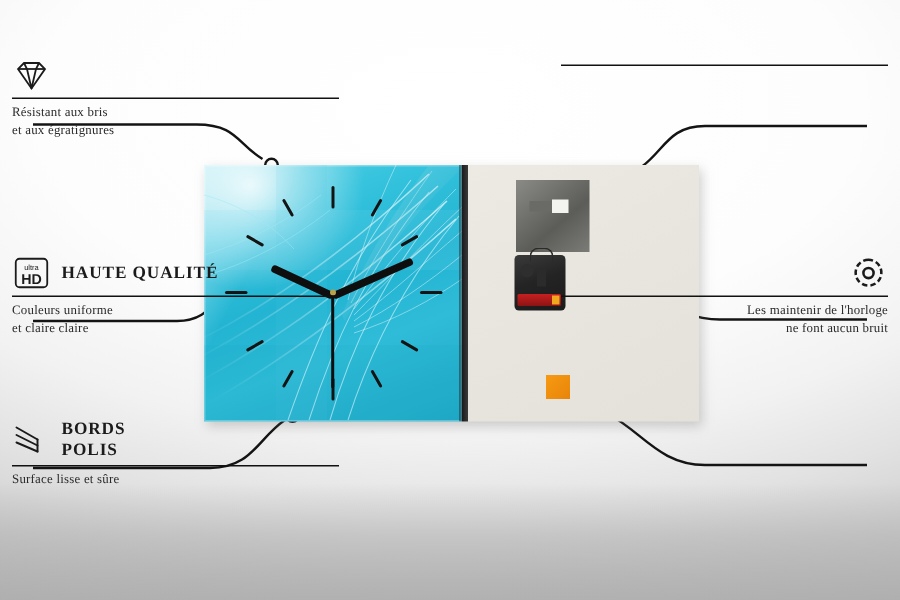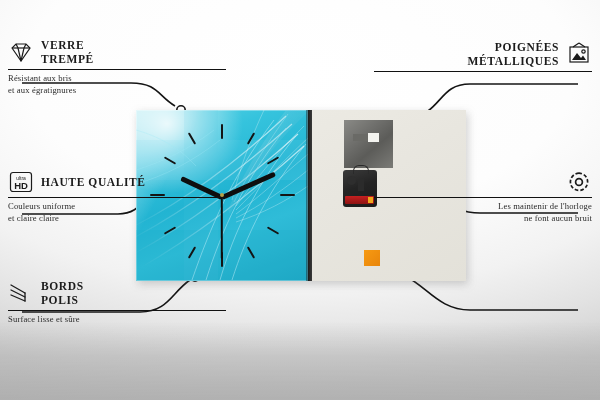--- a/index.html
+++ b/index.html
@@ -217,24 +217,20 @@
 
   <div class="feat left" id="f-verre">
     <div class="feat-head">
       <svg class="ficon" viewBox="0 0 26 24">
         <g fill="none" stroke="#1b1b1b" stroke-width="1.2">
           <path d="M4,8 L13,21 L22,8 L18,4 L8,4 Z"></path>
           <path d="M4,8 L22,8"></path>
             <path d="M8,4 L10,8 L13,21 L16,8 L18,4"></path>
         </g>
       </svg>
-      <div class="feat-title">
-        <div>VERRE</div>
-        <div>TREMPÉ</div>
-      </div>
     </div>
     <div class="feat-rule"></div>
     <div class="feat-desc">
       <div>Résistant aux bris</div>
       <div>et aux égratignures</div>
     </div>
   </div>
 
   <div class="feat left" id="f-impr">
     <div class="feat-head">
@@ -269,34 +265,20 @@
         <div>POLIS</div>
       </div>
     </div>
     <div class="feat-rule"></div>
     <div class="feat-desc">
       <div>Surface lisse et sûre</div>
     </div>
   </div>
 
   <div class="feat right" id="f-poig">
-    <div class="feat-head">
-      <svg class="ficon" viewBox="0 0 26 24">
-        <g fill="none" stroke="#1b1b1b" stroke-width="1.2">
-          <path d="M13,1 L7,5 M13,1 L19,5"></path>
-          <rect x="4" y="5" width="18" height="15"></rect>
-          <path d="M6,18 L11,11 L15,16 L17,13.5 L20,18 Z" fill="#1b1b1b" stroke="none"></path>
-          <circle cx="17.5" cy="9.5" r="1.7"></circle>
-        </g>
-      </svg>
-      <div class="feat-title">
-        <div>POIGNÉES</div>
-        <div>MÉTALLIQUES</div>
-      </div>
-    </div>
     <div class="feat-rule"></div>
     <div class="feat-desc">
     </div>
   </div>
 
   <div class="feat right" id="f-meca">
     <div class="feat-head">
       <svg class="ficon" viewBox="0 0 26 24">
         <g fill="none" stroke="#1b1b1b" stroke-width="1.7">
           <path d="M13,3.2 a8.6,8.6 0 1,0 0.01,0 Z" stroke-dasharray="3.6 2.0"></path>

